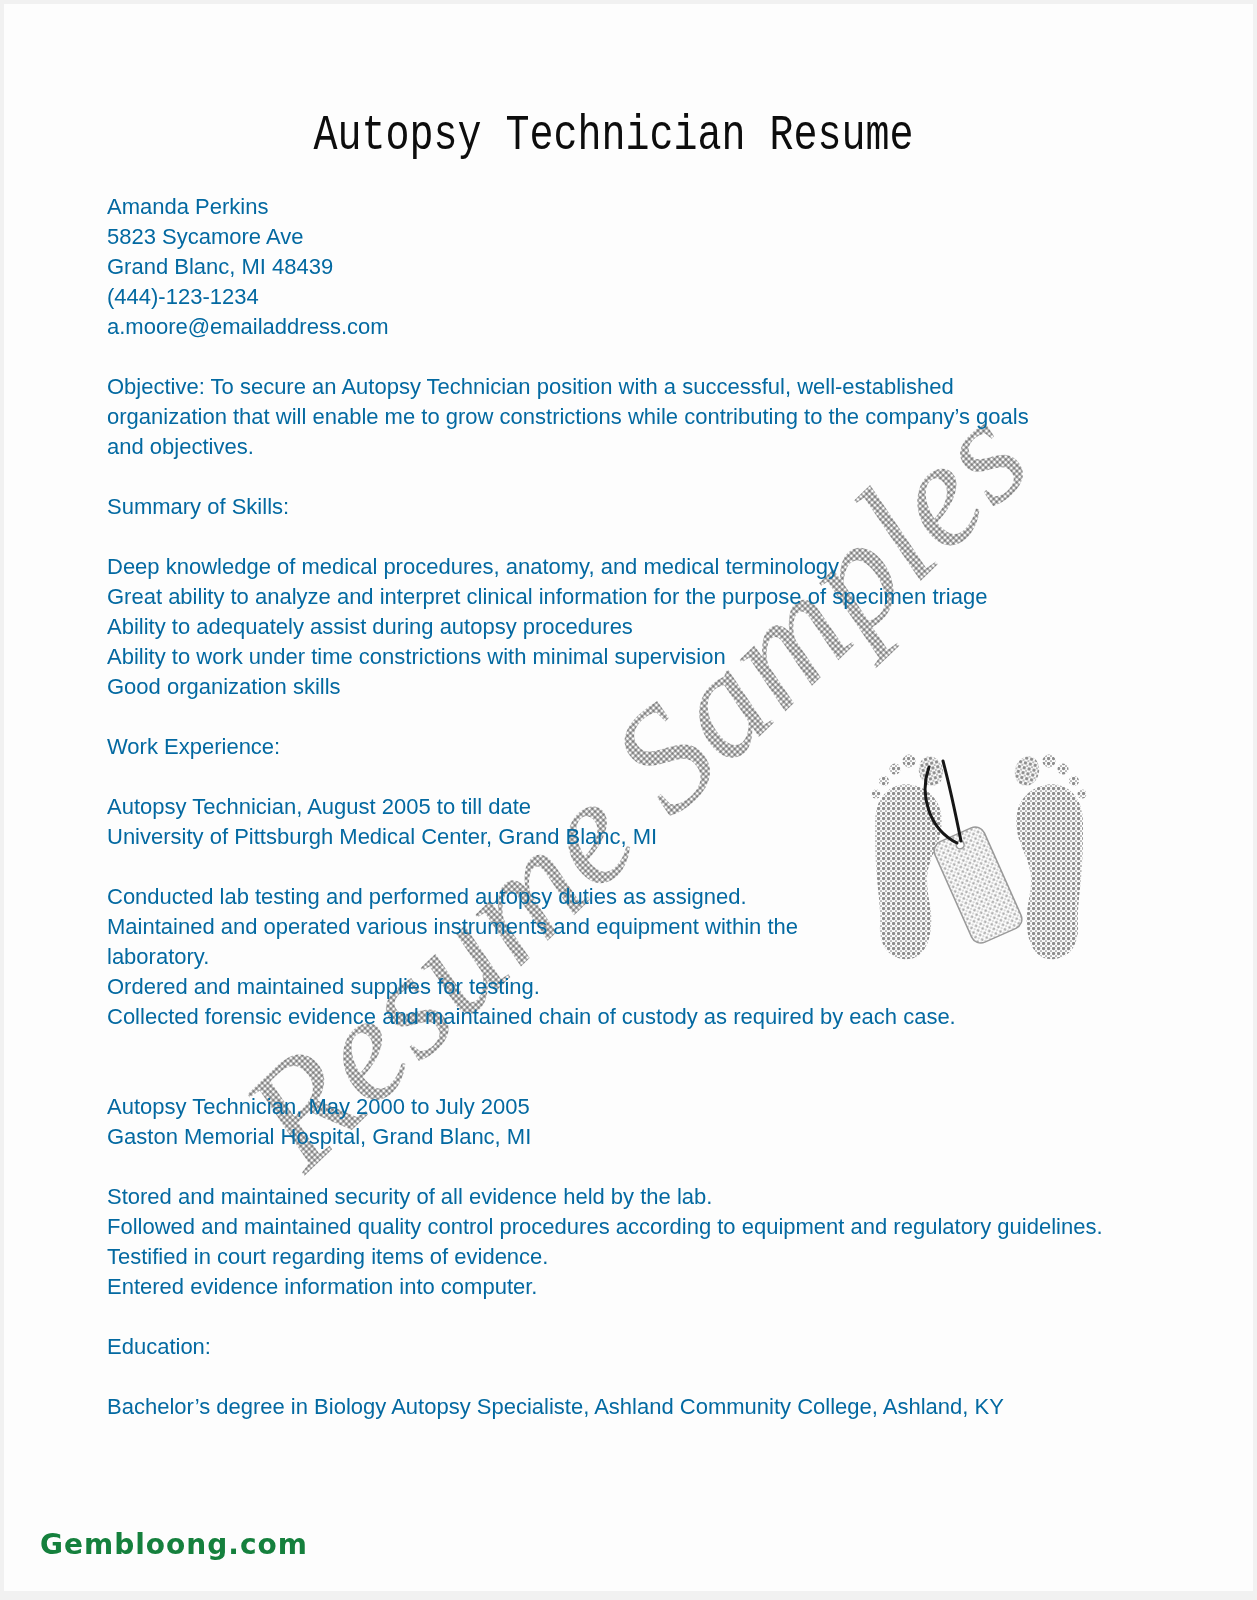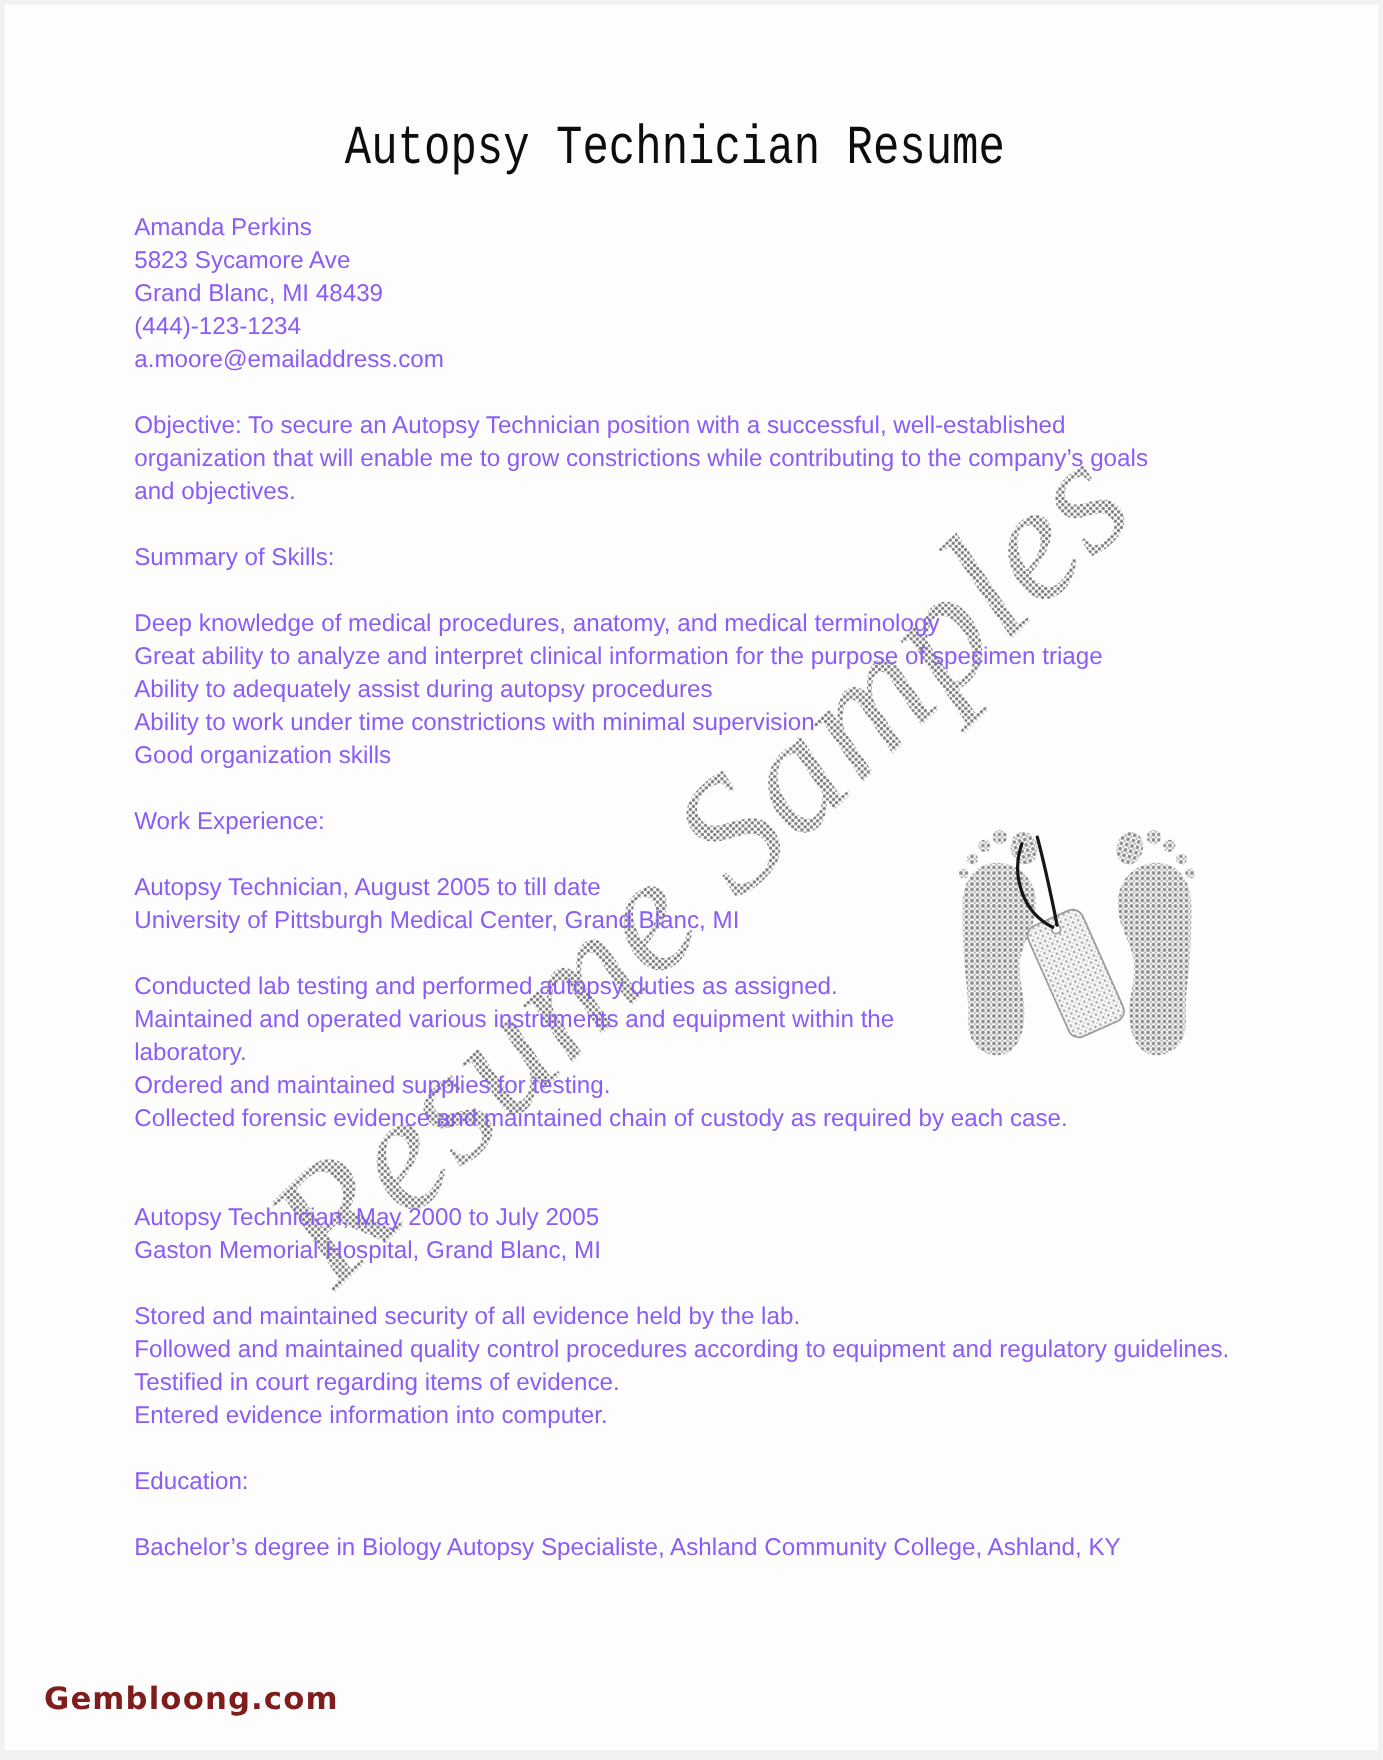--- a/index.html
+++ b/index.html
@@ -34,28 +34,28 @@
   }
   
   .title{
     position:absolute;left:0;right:30px;top:100px;margin:0;z-index:2;
     text-align:center;
     font-family:"Liberation Mono","DejaVu Sans Mono",monospace;
     font-weight:400;font-size:50px;line-height:64px;color:#0d0d0d;
     transform:scaleX(0.8);transform-origin:50% 50%;
     white-space:nowrap;
   }
-  .block{position:absolute;left:118px;z-index:2;color:#8b5cf6;}
+  .block{position:absolute;left:103px;z-index:2;color:#0369a1;}
   .line{font-size:22px;line-height:30px;white-space:nowrap;}
   .b{font-weight:normal;}
   .logo{
     position:absolute;left:36px;top:1524px;z-index:2;
     font-family:"DejaVu Sans","Liberation Sans",sans-serif;
     font-weight:bold;font-size:28px;letter-spacing:1px;
-    color:#7f1d1d;white-space:nowrap;
+    color:#15803d;white-space:nowrap;
   }
 </style>
 </head>
 <body>
 
 <div class="page">
 
   <div class="watermark">Resume Samples</div>
 
   <svg class="footprints" viewBox="0 0 264 236" aria-hidden="true">

